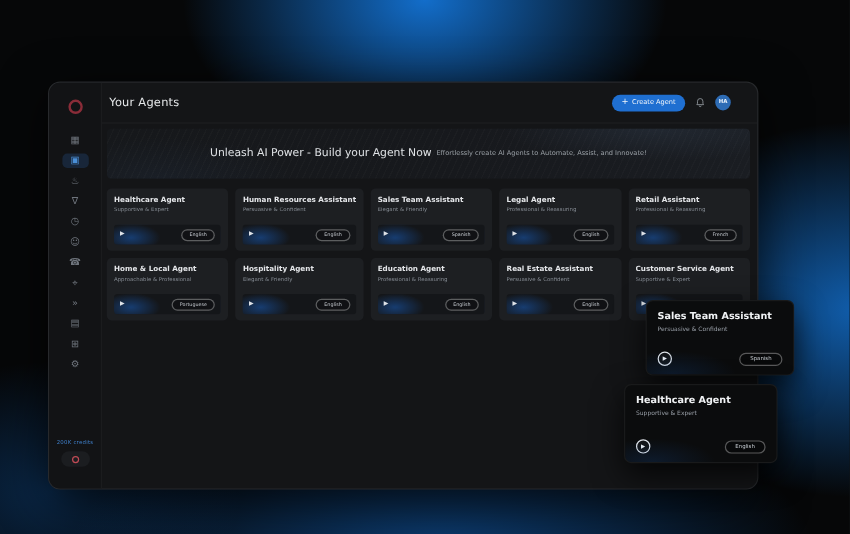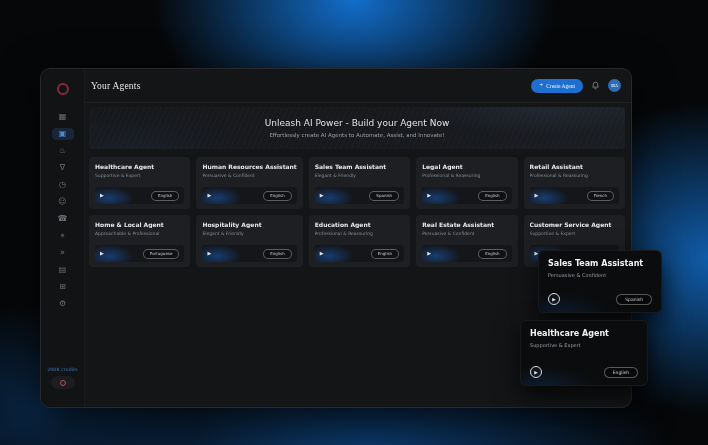--- a/index.html
+++ b/index.html
@@ -39,23 +39,22 @@
   .side-bottom { position:absolute; left:0; bottom:18px; width:100%; text-align:center; }
   .credits { font-size:4.5px; color:#3f7fc8; letter-spacing:0.2px; }
   .side-pill {
     margin:4px auto 0; width:24px; height:13px; border-radius:7px;
     background:#1b1d20; display:flex; align-items:center; justify-content:center;
   }
   .side-pill .ring { width:6px; height:6px; border:1.5px solid #c04a55; border-radius:50%; }
   
   .header {
     position:absolute; left:44px; top:0; right:0; height:34px;
-    display:flex; align-items:center; padding:0 10px 0 6px;
+    display:flex; align-items:center; padding:0 22px 0 6px;
     border-bottom:1px solid rgba(255,255,255,0.05);
-    font-family:Liberation Serif, serif;
   }
   .page-title { font-size:9.5px; font-weight:500; color:#e6e8ea; letter-spacing:0.2px; }
   .header-right { margin-left:auto; display:flex; align-items:center; gap:8px; }
   .create-btn {
     display:flex; align-items:center; gap:3px;
     background:#1f6fd1; color:#f2f6fb; border:none; border-radius:8px;
     height:14px; padding:0 8px; font-size:5.5px; font-family:inherit; cursor:pointer;
   }
   .create-btn .plus { font-size:7px; line-height:1; }
   .bell { width:9px; height:9px; color:#9aa0a6; }
@@ -66,21 +65,21 @@
   }
   
   .banner {
     position:absolute; left:48px; top:38px; width:536px; height:42px;
     border-radius:4px; overflow:hidden;
     background:
       radial-gradient(180px 40px at 85% 0%, rgba(110,150,200,0.10), transparent 70%),
       radial-gradient(160px 50px at 8% 100%, rgba(70,110,170,0.08), transparent 70%),
       repeating-linear-gradient(115deg, rgba(255,255,255,0.018) 0 1px, transparent 1px 5px),
       linear-gradient(100deg,#16181b 0%,#17191d 55%,#1a1d22 100%);
-    display:flex; flex-direction:column; align-items:center; justify-content:center; gap:4px;
+    display:flex; flex-direction:row; align-items:center; justify-content:center; gap:4px;
   }
   .banner-title { font-size:9px; color:#dfe2e5; font-weight:400; }
   .banner-sub { font-size:5.5px; color:#9aa0a6; }
   
   .grid {
     position:absolute; left:48px; top:88px; width:536px;
     display:grid; grid-template-columns:repeat(5,1fr); gap:6px;
   }
   .card {
     height:52px; background:#1d1f22; border-radius:4px; padding:6px 6px 5px;

